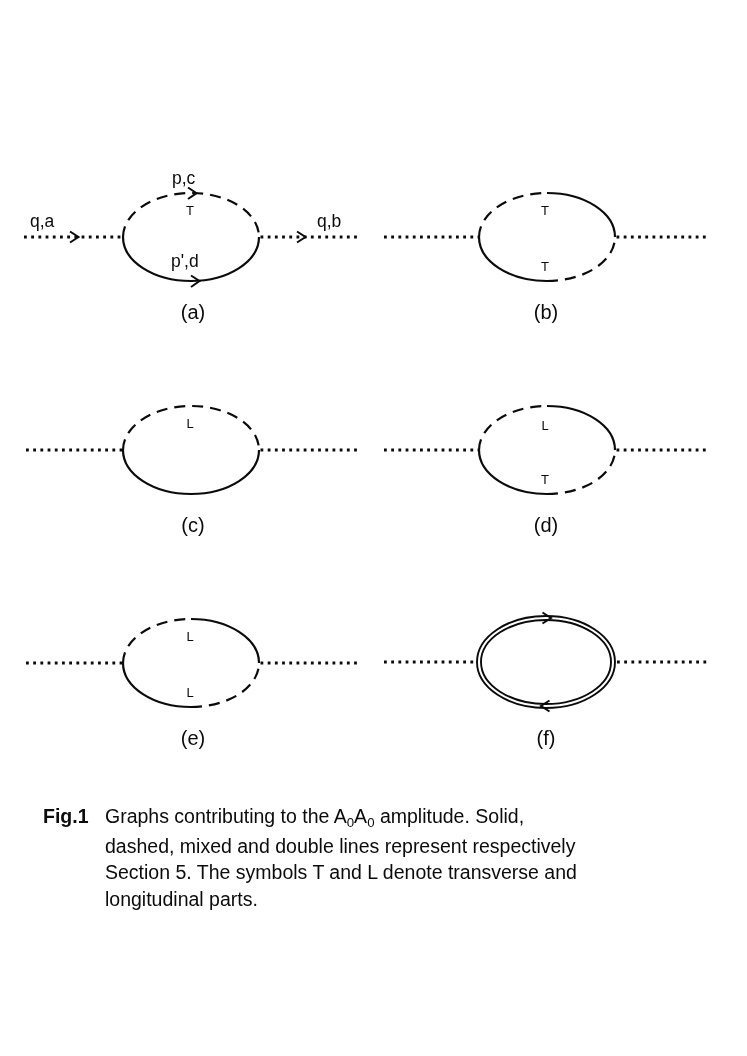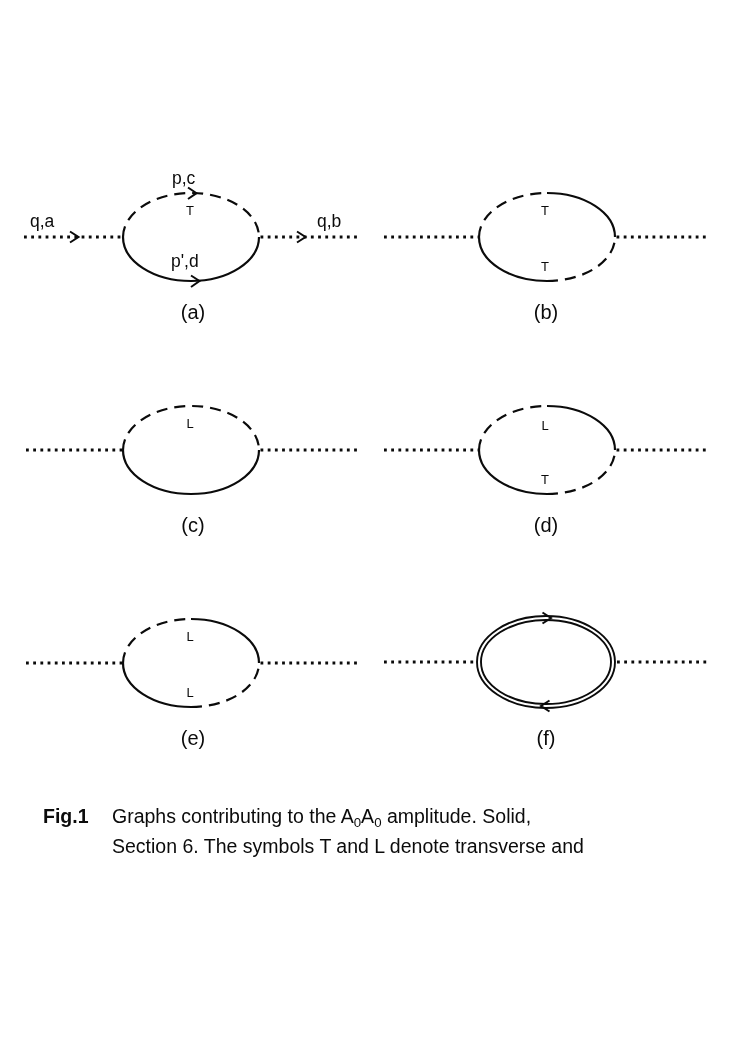--- a/index.html
+++ b/index.html
@@ -21,21 +21,21 @@
   svg .ghost{stroke-width:1.9;}
   svg text{fill:#0b0b0b;}
   .lbl-momentum{font-size:17.5px;}
   .lbl-mode{font-size:13px;text-anchor:middle;}
   .lbl-cap{font-size:20px;text-anchor:middle;}
   .figcaption{
     position:absolute;left:0;top:803px;width:747px;
     font-size:19.5px;line-height:26.6px;
   }
   .fig-tag{position:absolute;left:43px;top:0;white-space:nowrap;font-weight:bold;}
-  .cap-body{position:absolute;left:112px;top:0;}
+  .cap-body{position:absolute;left:105px;top:0;}
   .cap-line{white-space:nowrap;}
   .cap-line .sub{font-size:68%;position:relative;top:0.28em;}
 </style>
 </head>
 <body>
 
 <div class="page">
 
   <svg width="747" height="780" viewBox="0 0 747 780">
 
@@ -110,17 +110,19 @@
       <line class="stroke dotted-ext" x1="617" y1="662" x2="708" y2="662"></line>
       <text class="lbl-cap" x="546" y="745">(f)</text>
     </g>
 
   </svg>
 
   <div class="figcaption">
     <span class="fig-tag">Fig.1</span>
     <div class="cap-body" id="caption-body">
         <div class="cap-line"><span>Graphs contributing to the A</span><span class="sub">0</span><span>A</span><span class="sub">0</span><span> amplitude. Solid,</span></div>
-        <div class="cap-line"><span>Section 6. The symbols T and L denote transverse and</span></div>
+        <div class="cap-line"><span>dashed, mixed and double lines represent respectively</span></div>
+        <div class="cap-line"><span>Section 5. The symbols T and L denote transverse and</span></div>
+        <div class="cap-line"><span>longitudinal parts.</span></div>
       </div>
   </div>
 
 </div>
 
 </body></html>

